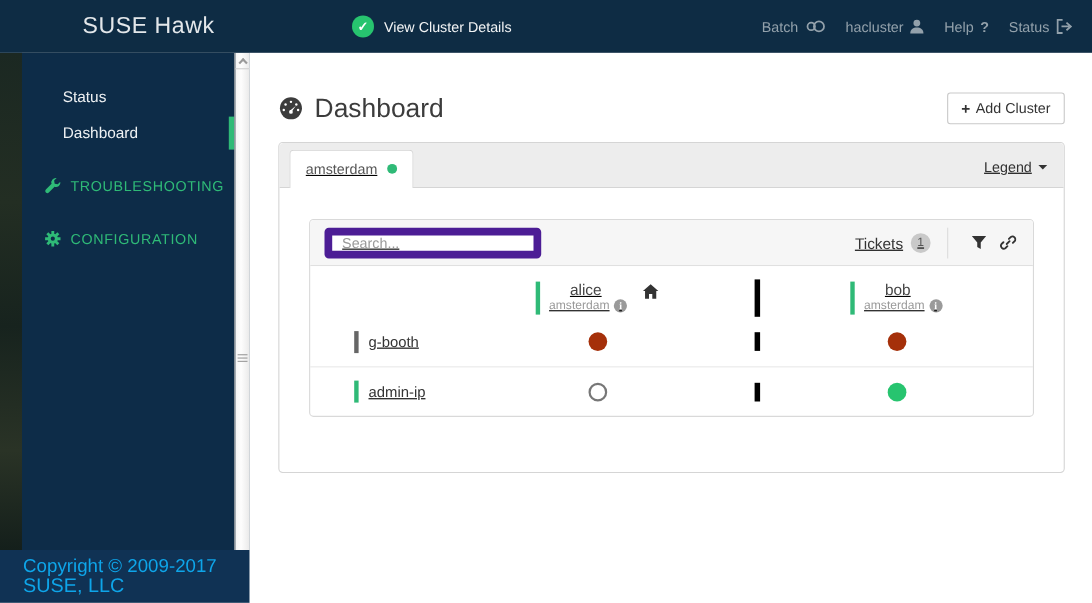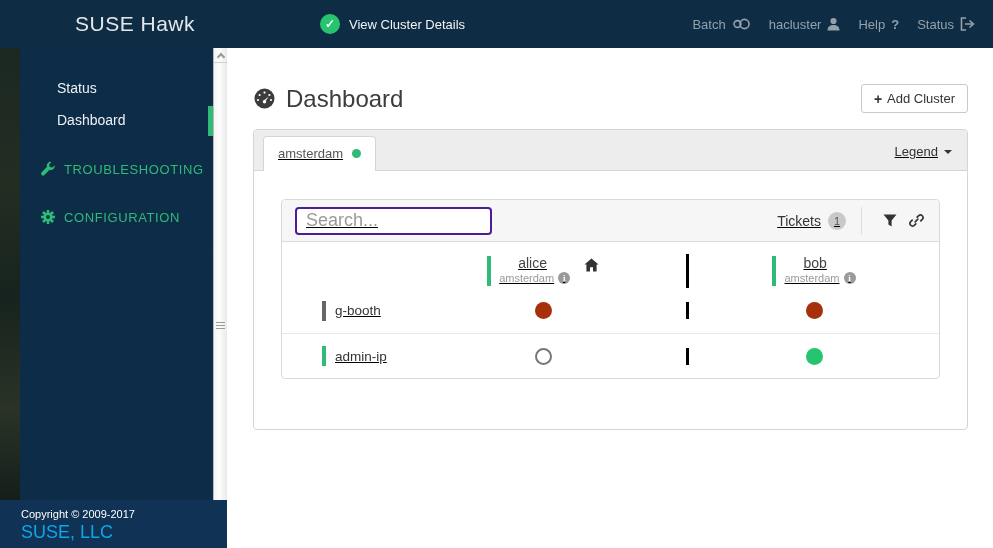--- a/index.html
+++ b/index.html
@@ -45,21 +45,21 @@
   .scroll-up { height:15px; border-bottom:1px solid #cfcfcf; display:flex;
                align-items:center; justify-content:center; cursor:pointer; }
   .scroll-up .chev { width:6px; height:6px; border-left:2px solid #9a9a9a;
                      border-top:2px solid #9a9a9a; transform:rotate(45deg); margin-top:3px; }
   .grip { position:absolute; left:2px; top:272px; width:9px; cursor:row-resize; }
   .grip i { display:block; height:0; border-top:1px solid #9a9a9a; margin:2px 0; }
 
   
   .side-footer { position:absolute; left:0; top:500px; width:227px; height:48px;
                  background:#103254; padding:6px 0 0 21px; }
-  .copyright { color:#ffffff; font-size:11px; line-height:17px; }
+  .copyright { color:#0ea5e9; font-size:17px; line-height:17px; }
   .company   { color:#0ea5e9; font-size:18px; line-height:19px; }
 
   
   .main { position:absolute; left:227px; top:48px; width:766px; height:500px;
           background:#fff; }
   .main-header { display:flex; align-items:center; margin:36px 25px 0 26px; }
   .page-title { display:flex; align-items:center; }
   .page-title h1 { font-size:24px; color:#3c3c3c; font-weight:400; margin-left:10px; }
   .add-cluster { margin-left:auto; display:flex; align-items:center; height:29px;
                  background:#fff; border:1px solid #c9c9c9; border-radius:3px;
@@ -78,41 +78,41 @@
   .legend { margin-left:auto; margin-bottom:11px; margin-right:15px; font-size:13px;
             color:#333; cursor:pointer; display:flex; align-items:center; }
   .caret { width:0; height:0; border-left:4px solid transparent; border-right:4px solid transparent;
            border-top:4px solid #333; margin-left:6px; }
 
   .panel-body { padding:28px 27px 50px 27px; }
 
   .inner-panel { border:1px solid #d9d9d9; border-radius:4px; }
   .toolbar { height:42px; background:#f6f6f6; border-bottom:1px solid #ddd;
              border-radius:4px 4px 0 0; display:flex; align-items:center; padding:0 10px 0 13px; }
-  .search-input { width:197px; height:28px; border:2px solid #4c1d95; border-radius:4px;
-                  font-size:18px; padding:0 9px; color:#333; outline:none;
+  .search-input { width:197px; height:28px; border:7px solid #4c1d95; border-radius:4px;
+                  font-size:13px; padding:0 9px; color:#333; outline:none;
                   font-family:"Liberation Sans", sans-serif; }
   .search-input::placeholder { color:#9a9a9a; }
   .toolbar-right { margin-left:auto; display:flex; align-items:center; }
   .tickets { font-size:14px; color:#333; }
   .badge { width:18px; height:18px; border-radius:50%; background:#c9c9c9; color:#555;
            font-size:11px; display:inline-flex; align-items:center; justify-content:center;
            margin-left:7px; }
   .tb-divider { width:1px; height:28px; background:#ddd; margin:0 15px; }
   .icon-btn { display:flex; align-items:center; justify-content:center; width:26px;
               height:26px; cursor:pointer; }
 
   
   .grid-header { display:flex; padding-top:12px; height:46px; }
   .grid-row { display:flex; align-items:center; height:45px; }
   .grid-row + .grid-row { border-top:1px solid #e8e8e8; }
   .col-label { width:18%; display:flex; align-items:center; padding-left:40px; }
   .col-a { width:43.5%; display:flex; align-items:center; justify-content:center; }
   .col-b { width:38.5%; display:flex; align-items:center; justify-content:center;
-           border-left:3px solid #000000; }
+           border-left:5px solid #000000; }
   .node-head { display:flex; align-items:flex-start; }
   .node-bar { width:4px; height:30px; background:#2fba77; margin-right:8px; }
   .node-info { display:flex; flex-direction:column; }
   .node-name { font-size:14px; color:#444; line-height:15px;margin-left:19px; }
   .node-cluster { font-size:11px; color:#9a9a9a; line-height:14px; display:flex; align-items:center; }
   .info-icon { width:12px; height:12px; border-radius:50%; background:#9a9a9a; color:#fff;
                font-size:9px; font-weight:bold; display:inline-flex; align-items:center;
                justify-content:center; margin-left:4px; font-family:"Liberation Serif", serif; }
   .home-icon { margin-left:14px; margin-top:2px; }
   .res-bar { width:4px; height:20px; margin-right:9px; }

